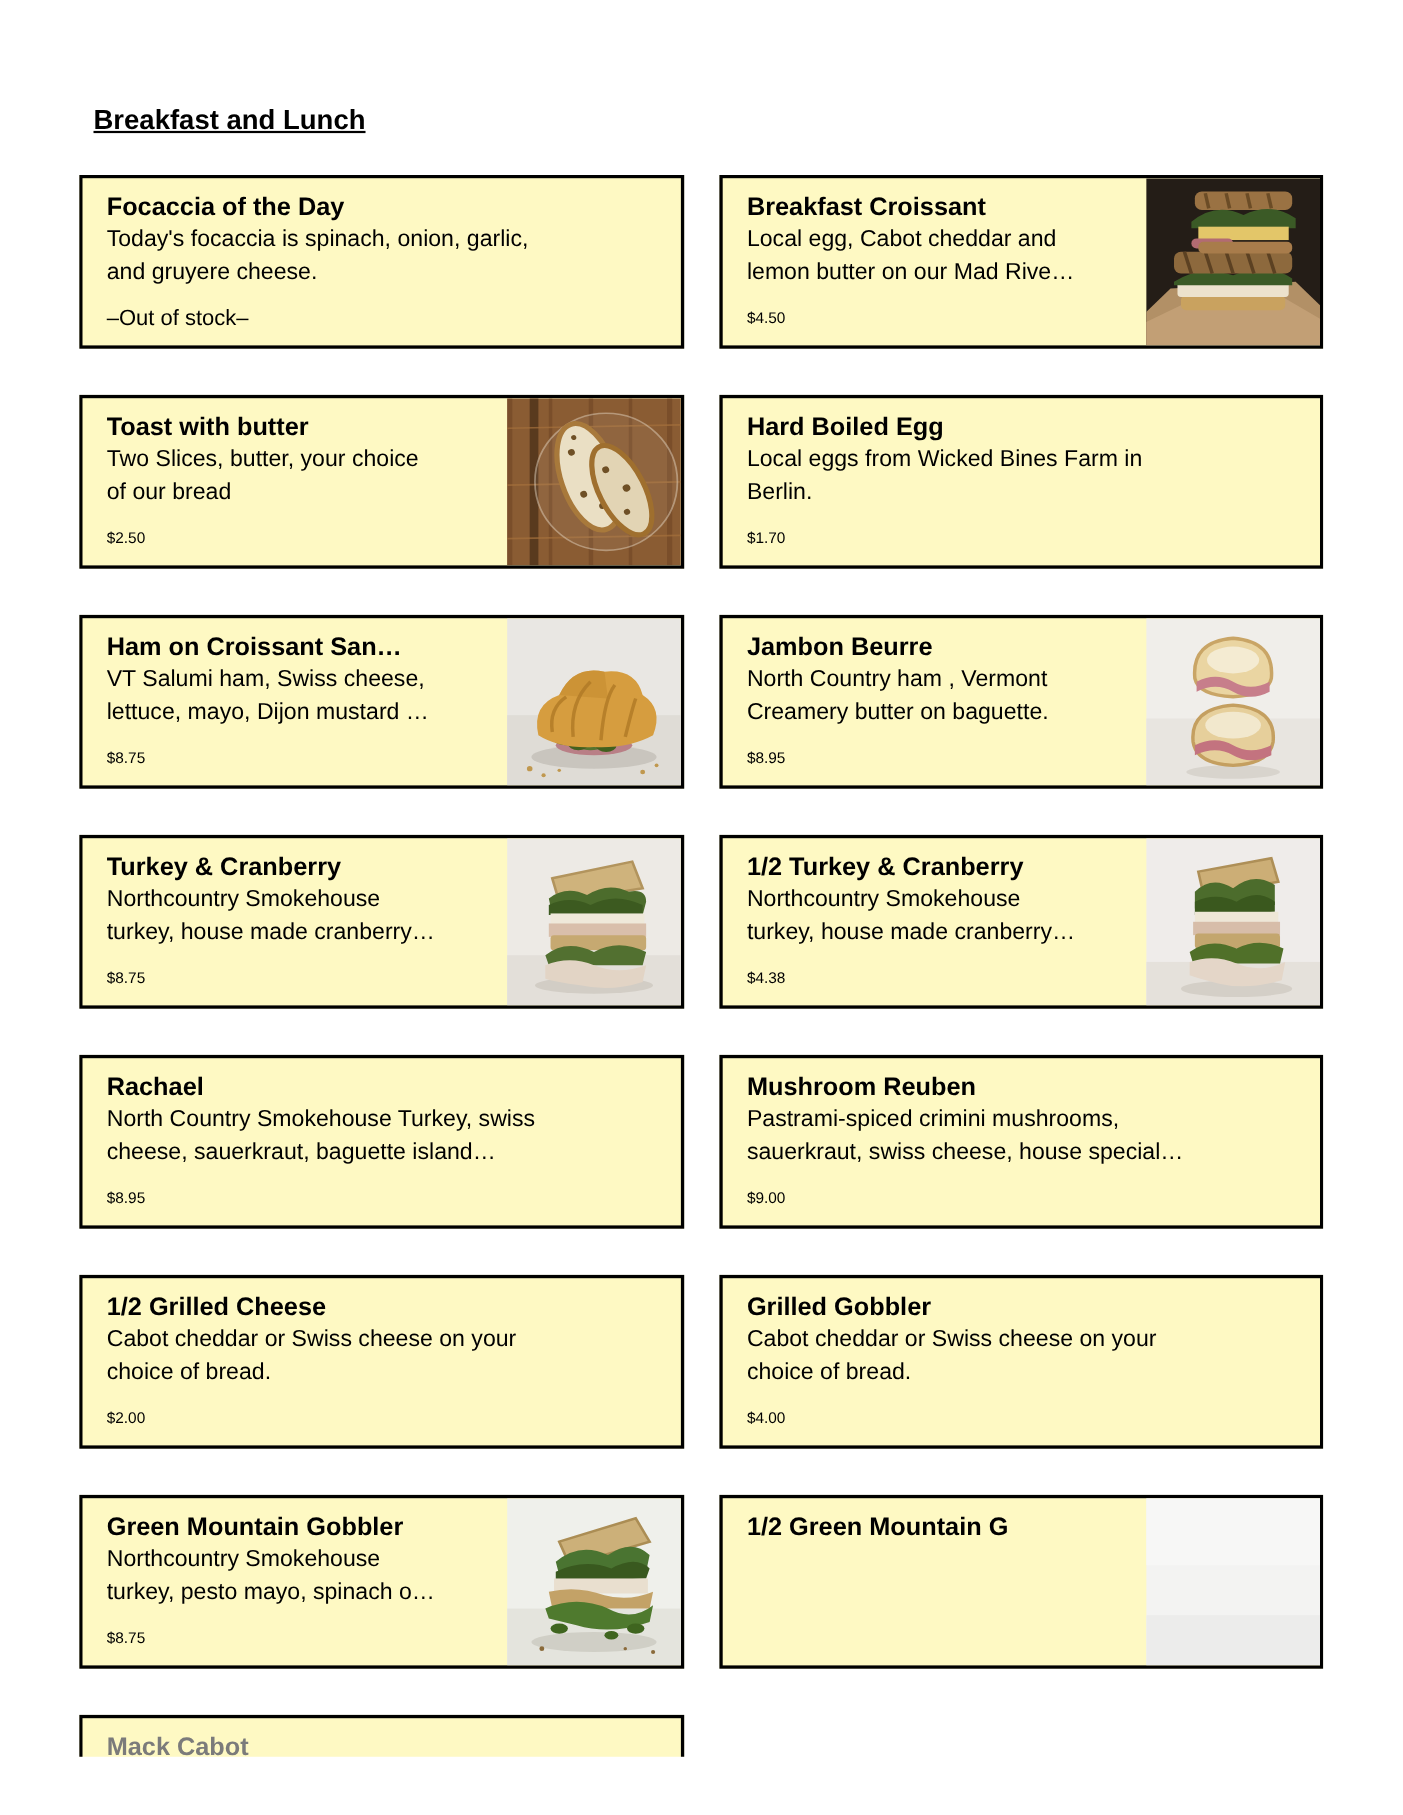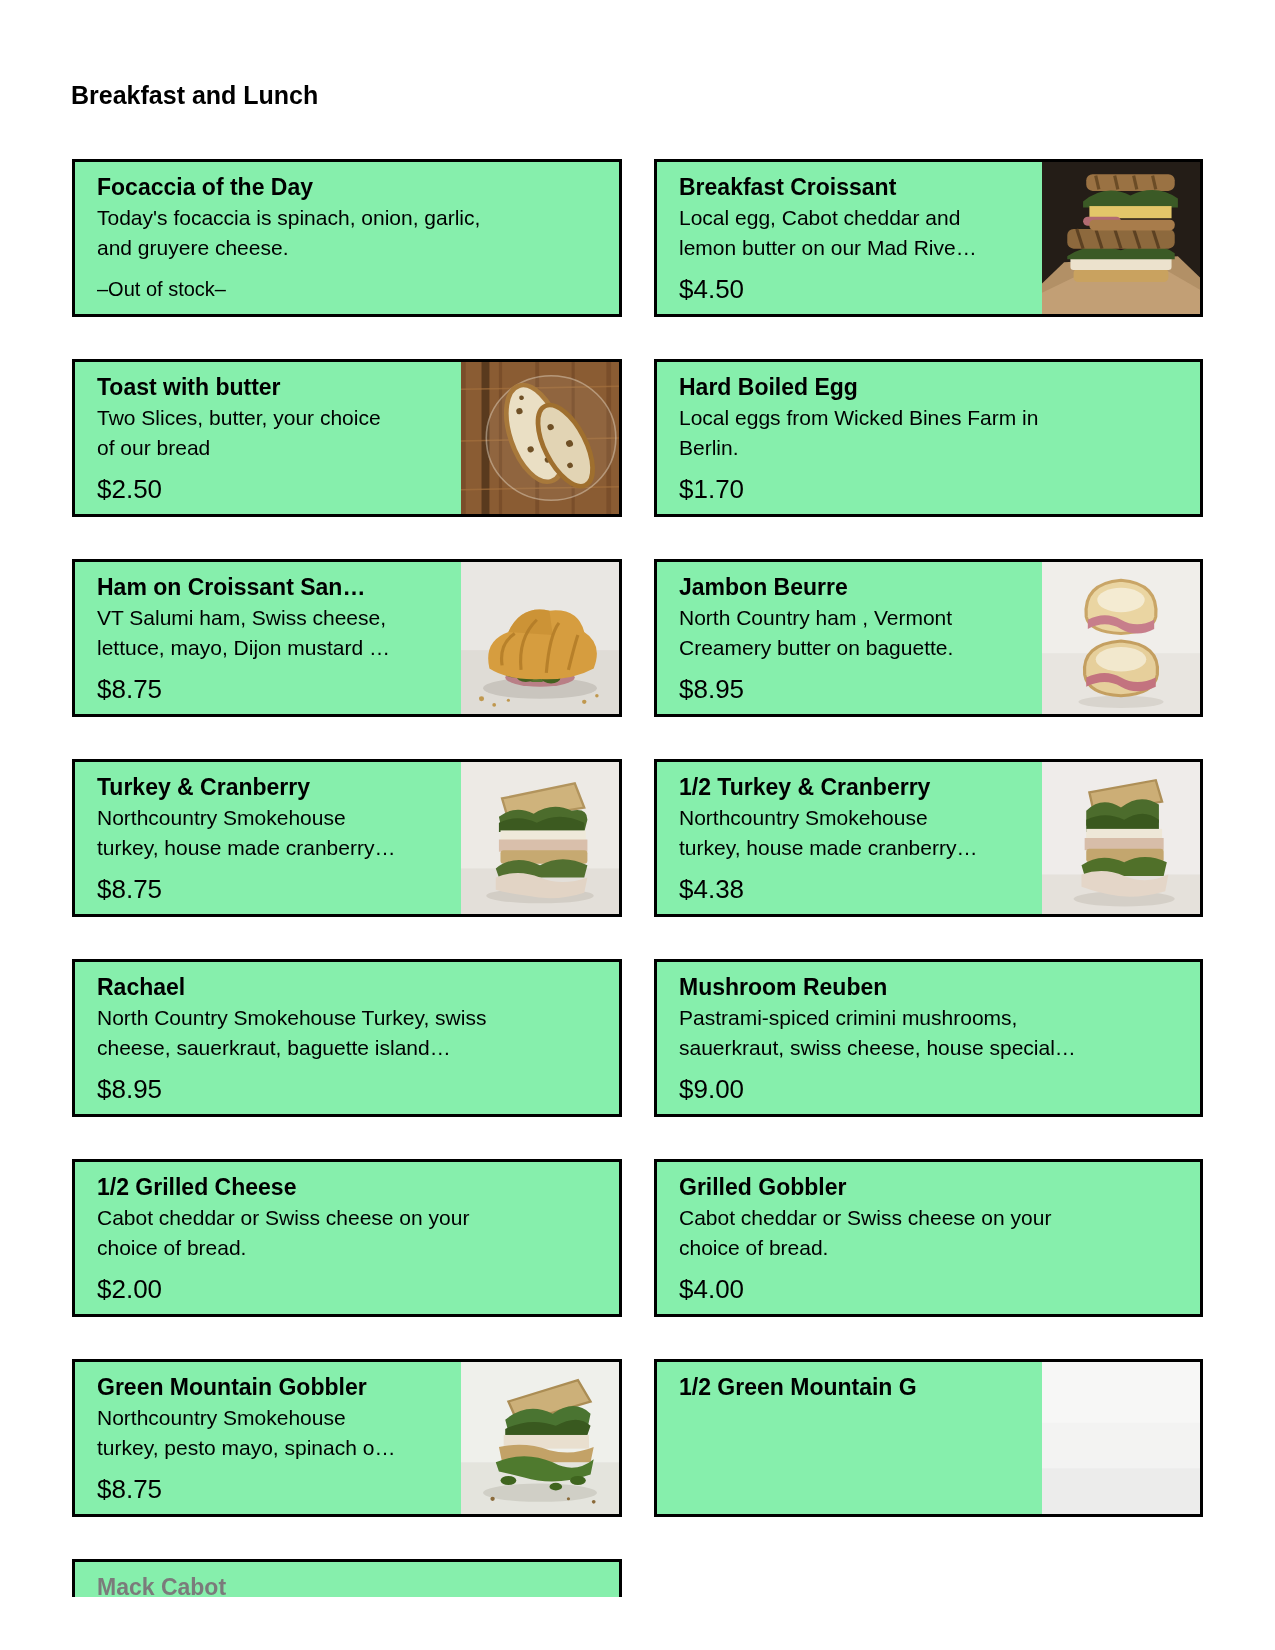--- a/index.html
+++ b/index.html
@@ -5,39 +5,39 @@
   html,body{margin:0;padding:0;}
   body{
     width:1275px;height:1650px;
     background:#ffffff;
     font-family:"Liberation Sans", sans-serif;
     color:#000;
     position:relative;
     overflow:hidden;
   }
   .page-title{
-    position:absolute;left:71px;top:80px;margin:0;
-    font-size:25px;font-weight:bold;line-height:30px;color:#000;
+    position:absolute;left:71px;top:80px;margin:14px;
+    font-size:25px;font-weight:bold;line-height:30px;color:#000;text-decoration:underline;
   }
   .menu-clip{
     position:absolute;left:72px;top:159px;
     width:1131px;height:1438px;
     overflow:hidden;
   }
   .menu-grid{
     display:grid;
     grid-template-columns:550px 549px;
     column-gap:32px;
     row-gap:42px;
   }
   .card{
     box-sizing:border-box;
     height:158px;
     border:3px solid #000;
-    background:#86efac;
+    background:#fef9c3;
     display:flex;
     overflow:hidden;
   }
   .card-text{
     flex:1 1 auto;min-width:0;
     display:flex;flex-direction:column;
     padding:9px 18px 12px 22px;
   }
   .item-title{
     margin:0;
@@ -48,21 +48,21 @@
   .card.muted .item-title{color:#7b7b7b;}
   .item-desc{
     margin:0;
     font-size:21px;line-height:30px;
     white-space:pre-line;
     color:#000;
   }
   .item-bottom{
     margin:6px 0 0 0;
     margin-top:auto;
-    font-size:26px;line-height:26px;
+    font-size:14px;line-height:26px;
     color:#000;
   }
   .item-bottom.status{
     font-size:20px;
   }
   .photo{
     flex:0 0 158px;
     width:158px;
     align-self:stretch;
   }

